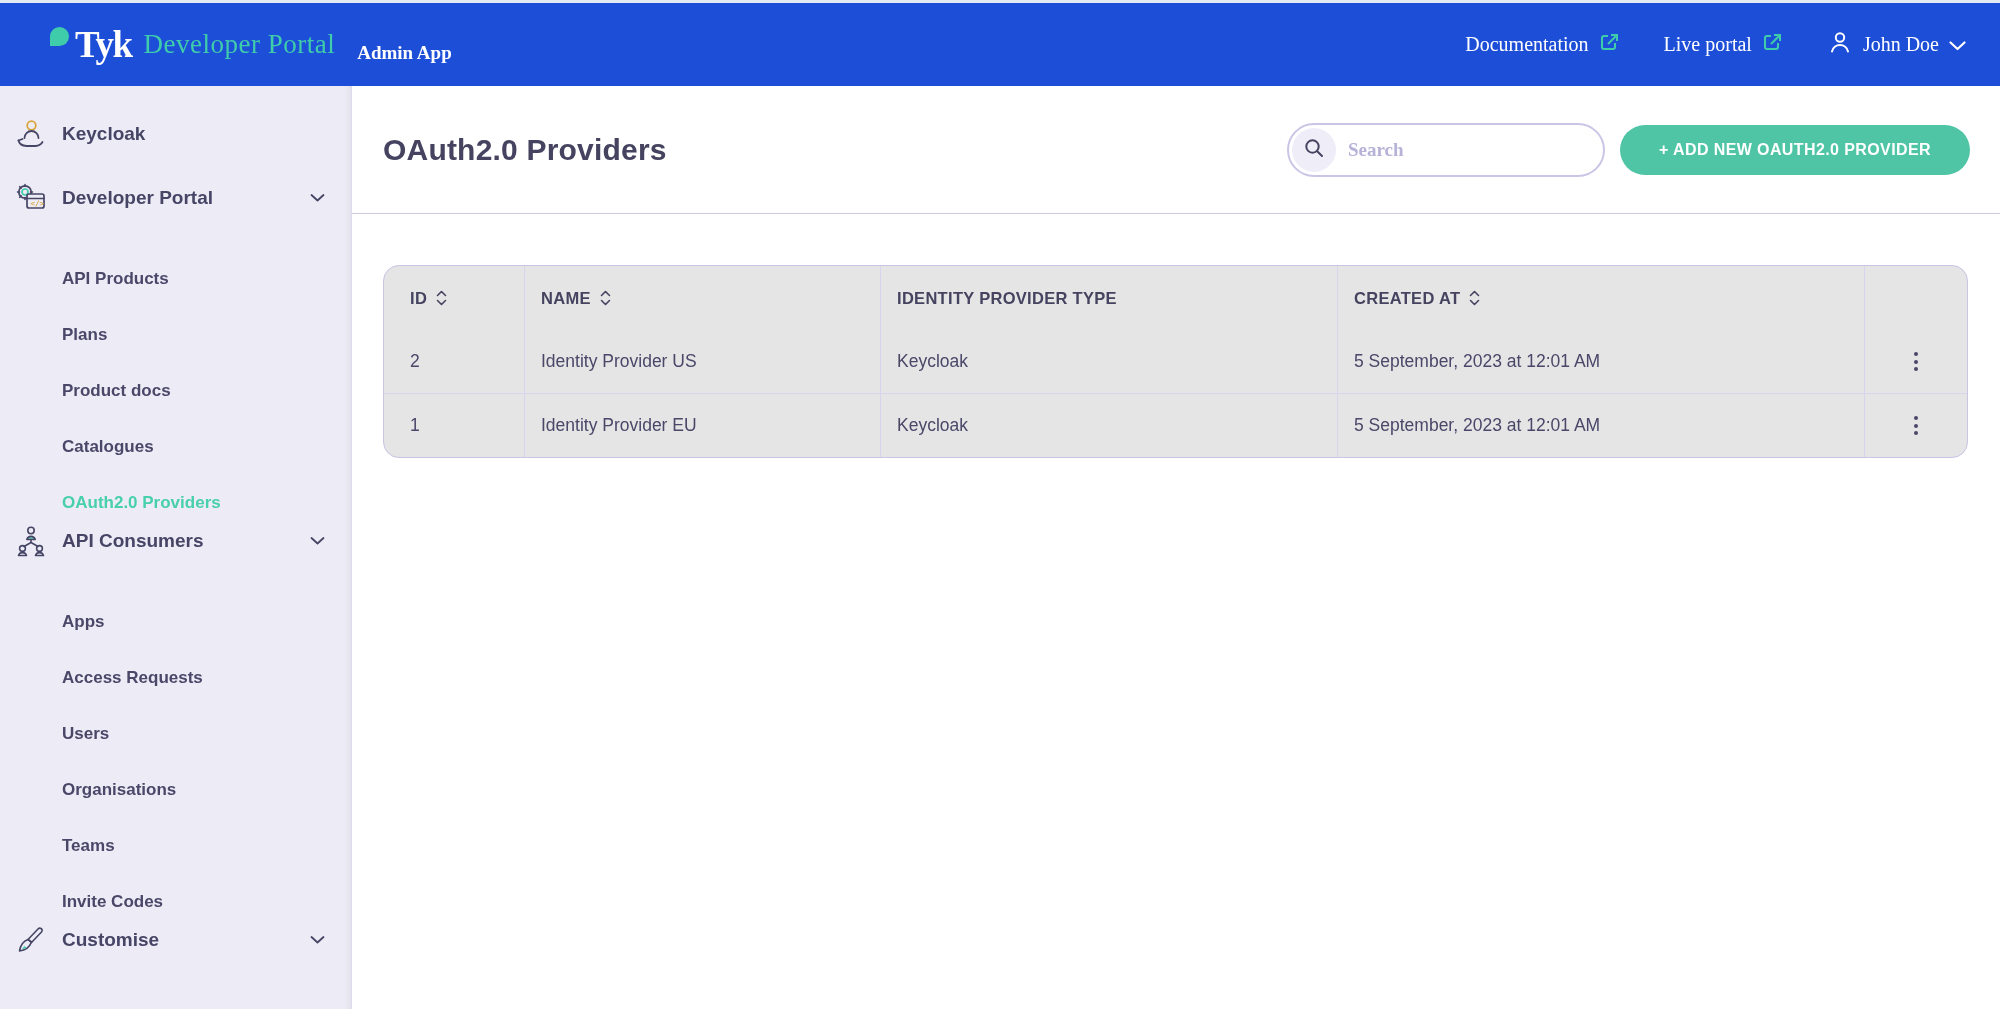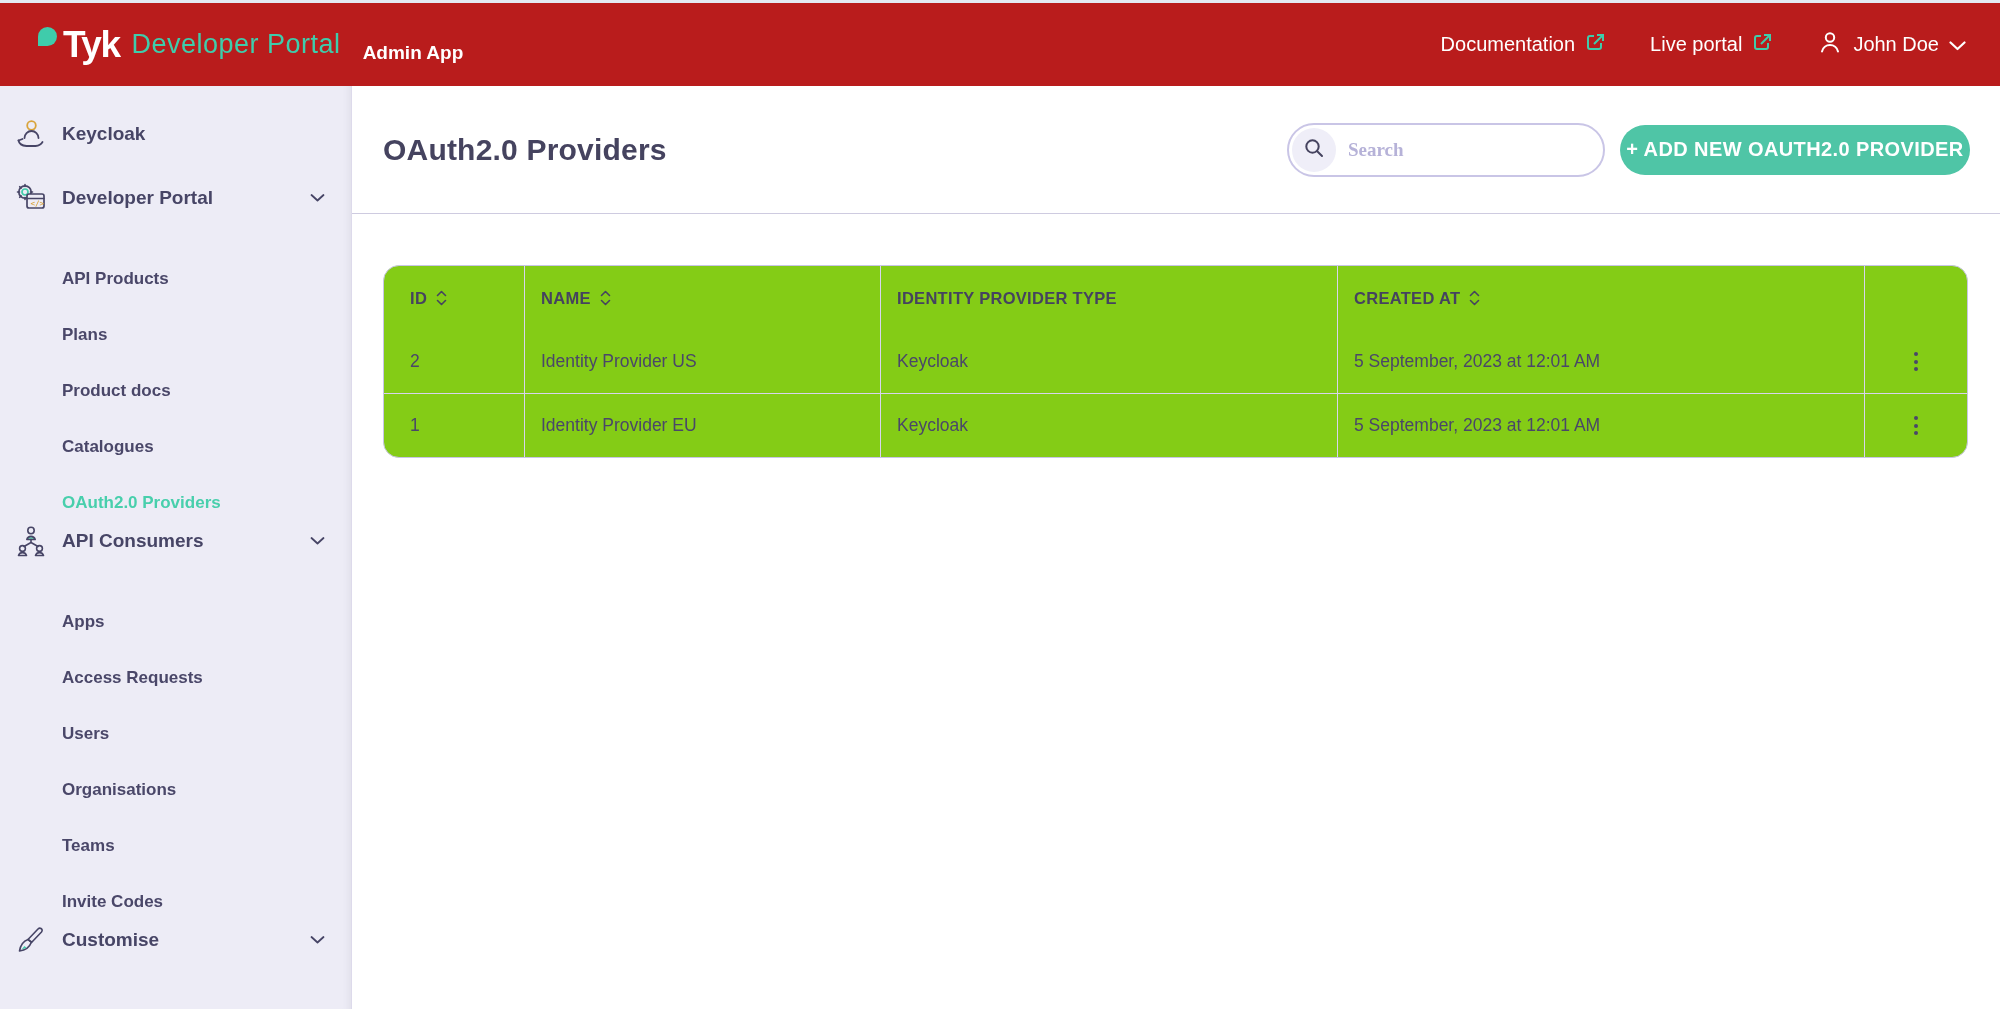--- a/index.html
+++ b/index.html
@@ -4,22 +4,22 @@
 <style>
   * { margin:0; padding:0; box-sizing:border-box; }
   html,body { width:2000px; height:1009px; overflow:hidden; background:#fff;
     font-family:"Liberation Sans","DejaVu Sans",sans-serif; }
   .app { width:2000px; height:1009px; display:flex; flex-direction:column; }
 
   
   .top-strip { height:3px; background:#e4eaf2; }
 
   
-  .topbar { height:83px; background:#b91c1c; display:flex; align-items:center;
-    justify-content:space-between; padding:0 34px 0 38px; flex:0 0 auto; }
+  .topbar { height:83px; background:#1d4ed8; display:flex; align-items:center;
+    justify-content:space-between; padding:0 34px 0 50px; flex:0 0 auto;font-family:Liberation Serif, serif; }
   .brand { display:flex; align-items:center; cursor:pointer; }
   .leaf { width:19px; height:19px; background:#3fccab; border-radius:60% 60% 60% 0;
     margin-right:6px; margin-top:-16px; }
   .brand-name { color:#fff; font-size:37px; font-weight:700; letter-spacing:-1.5px; }
   .brand-product { color:#3fccab; font-size:27px; font-weight:400; letter-spacing:.5px; margin-left:12px; }
   .brand-app { color:#fff; font-size:19px; font-weight:600; margin-left:22px; margin-top:16px; }
   .topbar-right { display:flex; align-items:center; gap:44px; }
   .top-link { display:flex; align-items:center; gap:10px; color:#fff; font-size:20px; cursor:pointer; }
   .user-menu { display:flex; align-items:center; gap:10px; color:#fff; font-size:20px; cursor:pointer; }
 
@@ -46,27 +46,27 @@
   .page-title { font-size:30px; font-weight:700; color:#45435f; letter-spacing:.2px; }
   .head-actions { display:flex; align-items:center; gap:15px; }
   .search-pill { width:318px; height:54px; border:2px solid #c9c5e6; border-radius:28px;
     background:#fff; display:flex; align-items:center; padding:3px; }
   .search-circle { width:44px; height:44px; border-radius:50%; background:#efeef8;
     display:flex; align-items:center; justify-content:center; flex:0 0 44px; }
   .search-pill input { border:none; outline:none; background:transparent; margin-left:12px;
     font-size:19px; color:#4d7c0f; width:230px; font-family:Liberation Serif, serif; }
   .search-pill input::placeholder { color:#b6b2d8; font-weight:600; }
   .add-btn { width:350px; height:50px; border:none; border-radius:25px; background:#4fc5a6;
-    color:#fff; font-size:20px; font-weight:700; letter-spacing:.4px; cursor:pointer;
+    color:#fff; font-size:16px; font-weight:700; letter-spacing:.4px; cursor:pointer;
     font-family:inherit; }
   .divider { border:none; border-top:1px solid #cecbe0; width:100%; }
 
   
   .table-wrap { margin:51px 30px 0 31px; width:1585px; border:1.5px solid #c8c5e5;
-    border-radius:16px; overflow:hidden; background:#84cc16; }
+    border-radius:16px; overflow:hidden; background:#e5e5e5; }
   .t-row { display:grid; grid-template-columns:141px 356px 457px 527px 1fr; }
   .t-row + .t-row { border-top:1px solid #d7d4ee; }
   .t-cell { display:flex; align-items:center; padding-left:16px; border-right:1px solid #d7d4ee;
     min-width:0; }
   .t-cell:last-child { border-right:none; justify-content:center; padding-left:0; }
   .t-cell.first { padding-left:26px; }
   .t-head .t-cell { height:64px; }
   .t-body .t-cell { height:63px; }
   .th-label { font-size:16.5px; font-weight:700; color:#45435f; letter-spacing:.3px; }
   .sort-icon { margin-left:9px; display:flex; }

